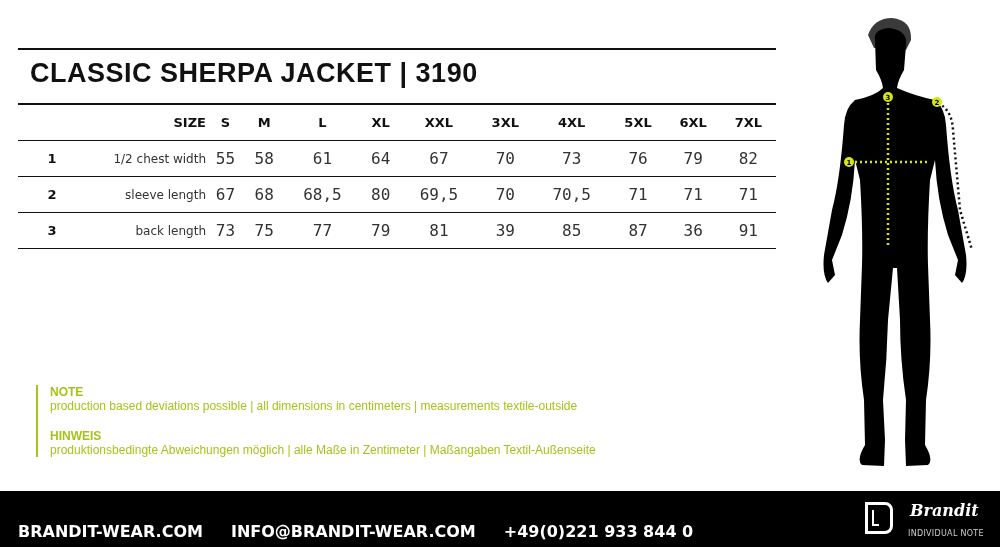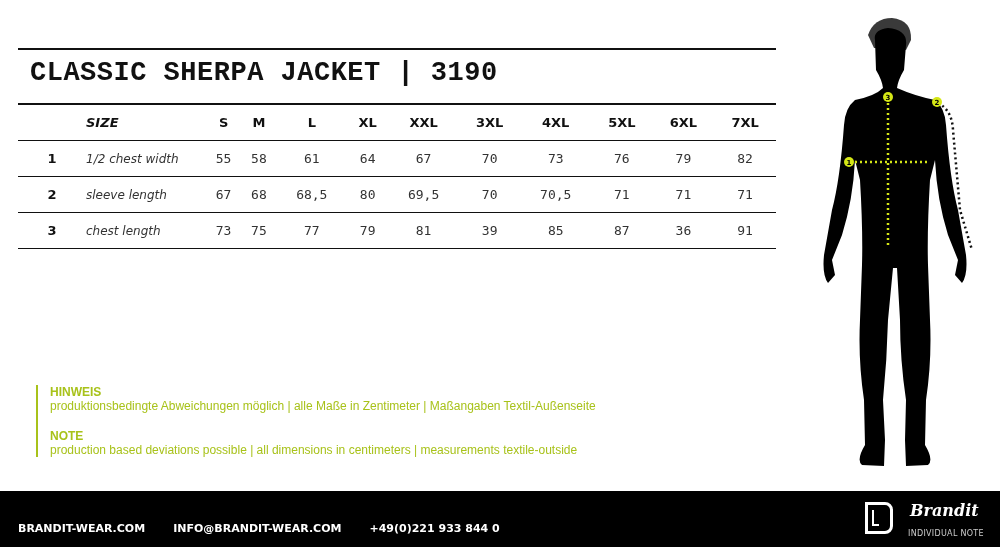--- a/index.html
+++ b/index.html
@@ -1,36 +1,36 @@
 <!DOCTYPE html>
 <html><head>
 <meta charset="utf-8">
 <style>
   html, body { margin:0; padding:0; }
   body { width:1000px; height:547px; background:#ffffff; position:relative; overflow:hidden;
          font-family:"DejaVu Sans", "Liberation Sans", sans-serif; color:#111; }
   .rule { position:absolute; left:18px; width:758px; background:#111; }
-  .title { position:absolute; left:30px; top:58px; font-family:Liberation Mono, monospace;
+  .title { position:absolute; left:30px; top:58px; font-family:Liberation Sans, sans-serif;
            font-size:27px; font-weight:bold; letter-spacing:0.5px; color:#111; }
   .tbl { position:absolute; left:18px; top:103px; width:758px; border-collapse:collapse; }
   .tbl td, .tbl th { height:35px; padding:0; text-align:center; font-size:13px; }
   .tbl tr { border-bottom:1.5px solid #111; }
   .tbl tr.head { border-top:2px solid #111; }
   .tbl th { font-family:"DejaVu Sans", sans-serif; font-weight:bold; font-size:13px; }
   .tbl td.num { font-family:"DejaVu Sans", sans-serif; font-weight:bold; width:68px; }
-  .tbl th.label, .tbl td.label { text-align:left; width:120px;font-style:italic; }
+  .tbl th.label, .tbl td.label { text-align:right; width:120px; }
   .tbl td.label { font-size:12px; color:#333; }
-  .tbl td.val { font-family:"DejaVu Sans Mono", monospace; color:#333; font-size:13px; }
+  .tbl td.val { font-family:"DejaVu Sans Mono", monospace; color:#333; font-size:16px; }
   .notes { position:absolute; left:36px; top:385px; border-left:2px solid #a8c21a; padding-left:12px;
            font-family:"Liberation Sans", sans-serif; color:#a8c21a; font-size:12px; line-height:14px; }
   .notes .h { font-weight:bold; font-size:12px; }
   .notes .block + .block { margin-top:16px; }
   .footer { position:absolute; left:0; top:491px; width:1000px; height:56px; background:#000; }
   .footer .links { position:absolute; left:18px; top:31px; display:flex; gap:28px; color:#fff;
-                   font-family:"DejaVu Sans", sans-serif; font-size:11px; font-weight:bold;align-items:center; }
+                   font-family:"DejaVu Sans", sans-serif; font-size:16px; font-weight:bold;align-items:center; }
   .logo-b { position:absolute; left:865px; top:11px; width:22px; height:26px; border:3px solid #fff; border-radius:0 8px 8px 0; }
   .logo-b::after { content:""; position:absolute; left:4px; top:5px; width:5px; height:14px; border-left:2px solid #fff; border-bottom:2px solid #fff; }
   .brand { position:absolute; left:910px; top:10px; color:#fff; font-family:"DejaVu Serif", serif; font-style:italic; font-weight:bold; font-size:16px; }
   .brand-sub { position:absolute; left:908px; top:38px; color:#ccc; font-size:8px; font-family:"DejaVu Sans", sans-serif; letter-spacing:0.3px; }
   .figure { position:absolute; left:800px; top:15px; width:200px; height:470px; }
 </style>
 </head>
 <body>
 
 <div class="rule" style="top:48px;height:2px;"></div>
@@ -75,43 +75,43 @@
     <td class="val">80</td>
     <td class="val">69,5</td>
     <td class="val">70</td>
     <td class="val">70,5</td>
     <td class="val">71</td>
     <td class="val">71</td>
     <td class="val">71</td>
   </tr>
   <tr>
     <td class="num">3</td>
-    <td class="label">chest length</td>
+    <td class="label">back length</td>
     <td class="val">73</td>
     <td class="val">75</td>
     <td class="val">77</td>
     <td class="val">79</td>
     <td class="val">81</td>
     <td class="val">39</td>
     <td class="val">85</td>
     <td class="val">87</td>
     <td class="val">36</td>
     <td class="val">91</td>
   </tr>
 </tbody>
   </table>
 
 <div class="notes">
   <div class="block">
+    <div class="h">NOTE</div>
+    <div>production based deviations possible | all dimensions in centimeters  |  measurements textile-outside</div>
+  </div>
+  <div class="block">
     <div class="h">HINWEIS</div>
     <div>produktionsbedingte Abweichungen möglich | alle Maße in Zentimeter | Maßangaben Textil-Außenseite</div>
-  </div>
-  <div class="block">
-    <div class="h">NOTE</div>
-    <div>production based deviations possible | all dimensions in centimeters  |  measurements textile-outside</div>
   </div>
 </div>
 
 <svg class="figure" viewBox="800 15 200 470" xmlns="http://www.w3.org/2000/svg">
   <path d="M868,35 Q874,18 892,18 Q912,20 911,40 L906,50 L874,48 Z" fill="#3a3a3a"></path>
   <path fill="#000" d="M875,40 Q873,30 888,28 Q908,30 906,45 L904,70 Q898,80 897,88 Q915,96 935,100 Q945,108 946,125 Q950,180 958,210 L966,255 Q968,275 962,283 L955,275 L958,260 L948,235 Q937,200 935,160 L930,180 Q927,230 928,265 L930,320 Q932,360 926,400 L925,445 Q934,460 928,465 L906,466 L905,440 L906,400 Q900,360 900,320 L897,268 L893,268 L888,320 Q887,360 883,400 L885,440 L884,466 L862,465 Q856,460 865,445 L864,400 Q858,360 860,320 L862,265 Q863,230 860,180 L855,160 Q853,200 842,235 L832,260 L835,275 L828,283 Q822,275 824,255 L832,210 Q840,180 844,125 Q845,108 855,100 Q875,96 883,88 Q882,80 876,70 Z"></path>
   <line x1="888" y1="98" x2="888" y2="245" stroke="#d4e616" stroke-width="2.5" stroke-dasharray="2 3"></line>
   <line x1="850" y1="162" x2="930" y2="162" stroke="#d4e616" stroke-width="2.5" stroke-dasharray="2 3"></line>
   <path d="M938,103 Q952,110 953,130 L960,210 L972,250" fill="none" stroke="#111" stroke-width="2.5" stroke-dasharray="2 3"></path>
   <circle cx="849" cy="162" r="5" fill="#d4e616"></circle>

